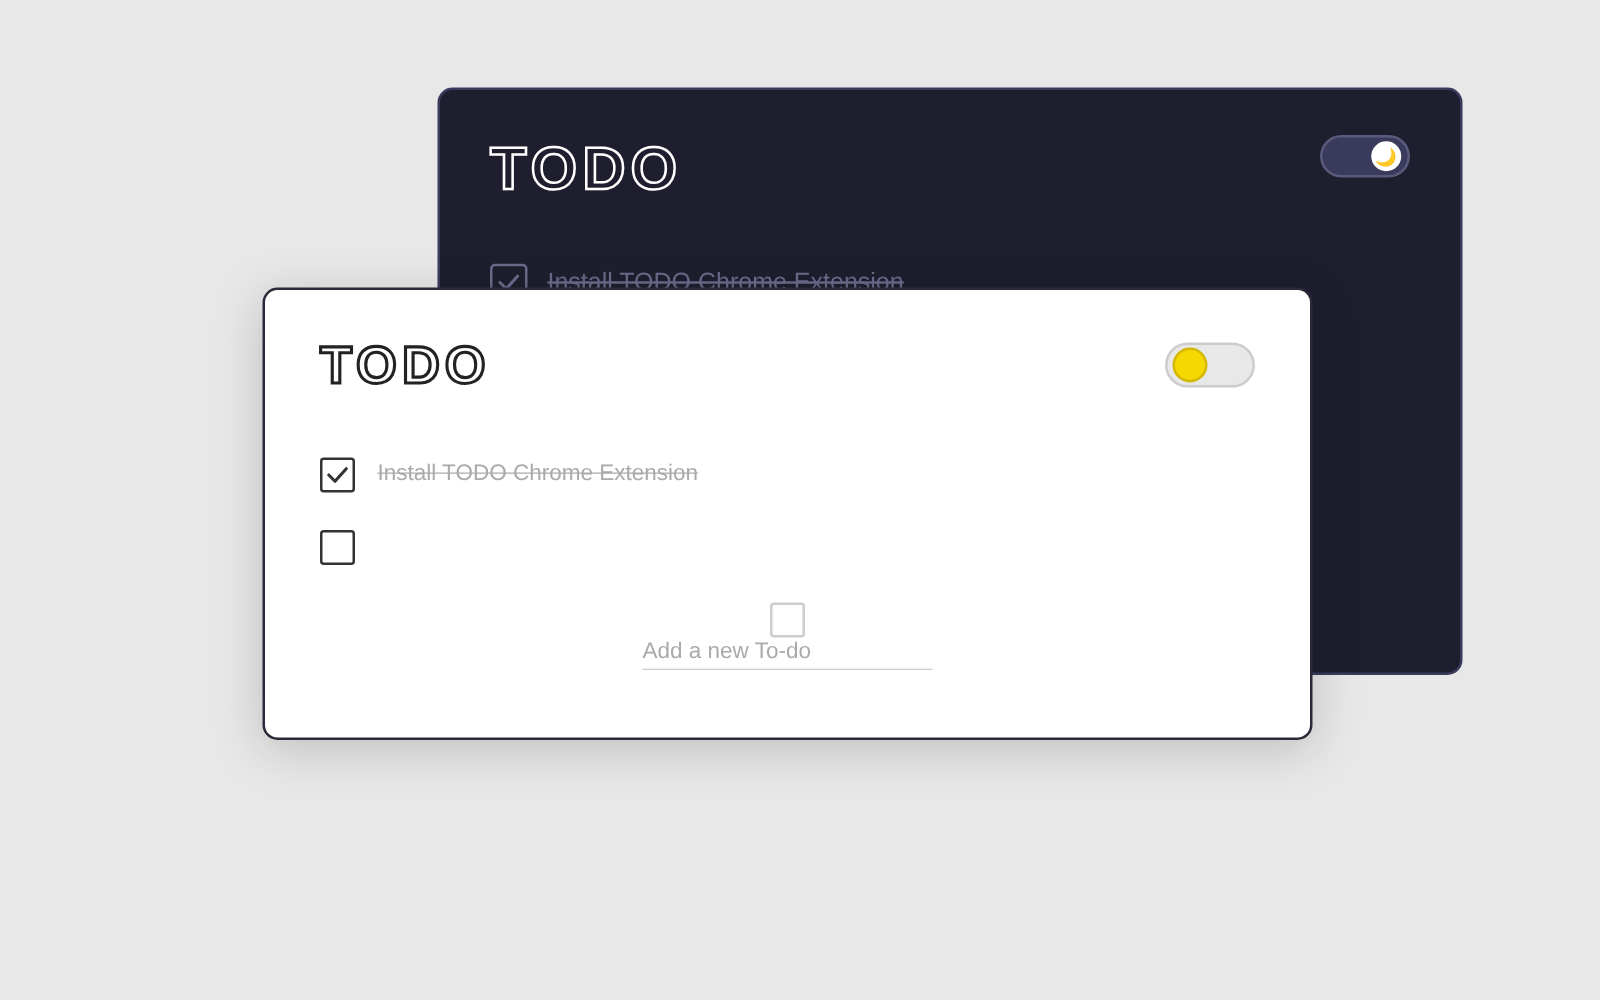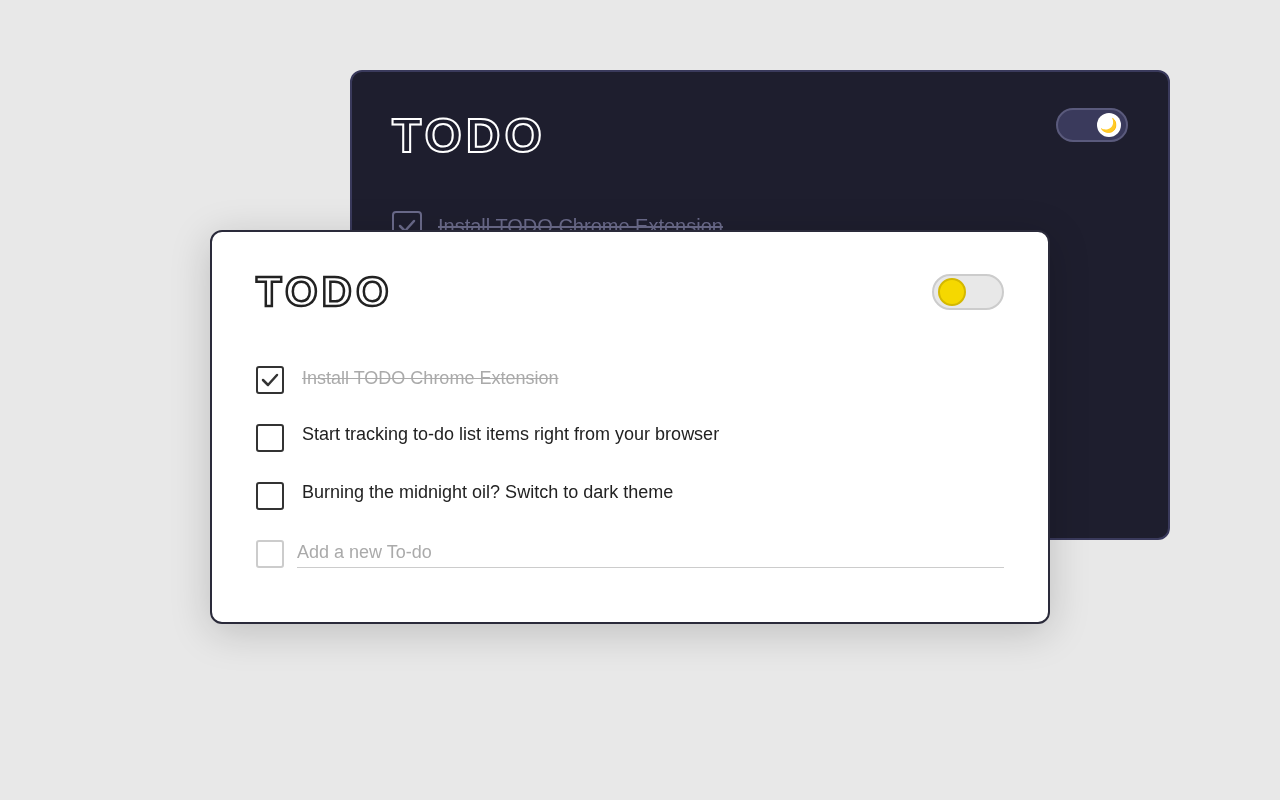--- a/index.html
+++ b/index.html
@@ -203,23 +203,24 @@
     .item-text-completed {
       font-size: 18px;
       color: #aaa;
       text-decoration: line-through;
       text-decoration-color: #aaa;
       line-height: 1.4;
     }
 
     .add-input-wrapper {
       display: flex;
-      align-items: flex-end;
-      gap: 13px;
+      align-items: center;
+      gap: 0;
       padding: 14px 0;
+      flex-direction: column;
     }
 
     .add-input {
       border: none;
       border-bottom: 1.5px solid #ccc;
       outline: none;
       font-size: 18px;
       color: #aaa;
       flex: 1;
       padding-bottom: 4px;
@@ -270,28 +271,23 @@
         <div class="checkbox-checked-white">
           <svg viewBox="0 0 18 18" fill="none" width="18" height="18">
             <polyline points="2,9 7,14 16,4" stroke="#333" stroke-width="2.5" stroke-linecap="round" stroke-linejoin="round"></polyline>
           </svg>
         </div>
         <span class="item-text-completed">Install TODO Chrome Extension</span>
       </div>
 
       <div class="todo-item">
         <div class="checkbox-empty"></div>
-        <span class="item-text">Start tracking to-do list items right from your browser</span>
-      </div>
-
-
-      <div class="todo-item">
-        <div class="checkbox-empty"></div>
-        <span class="item-text">Burning the midnight oil? Switch to dark theme</span>
-      </div>
+      </div>
+
+
 
       <div class="add-input-wrapper">
         <div class="checkbox-empty" style="border-color:#ccc;"></div>
         <input class="add-input" type="text" placeholder="Add a new To-do" style="">
       </div>
 
     </div>
   </div>
 
 </div>

